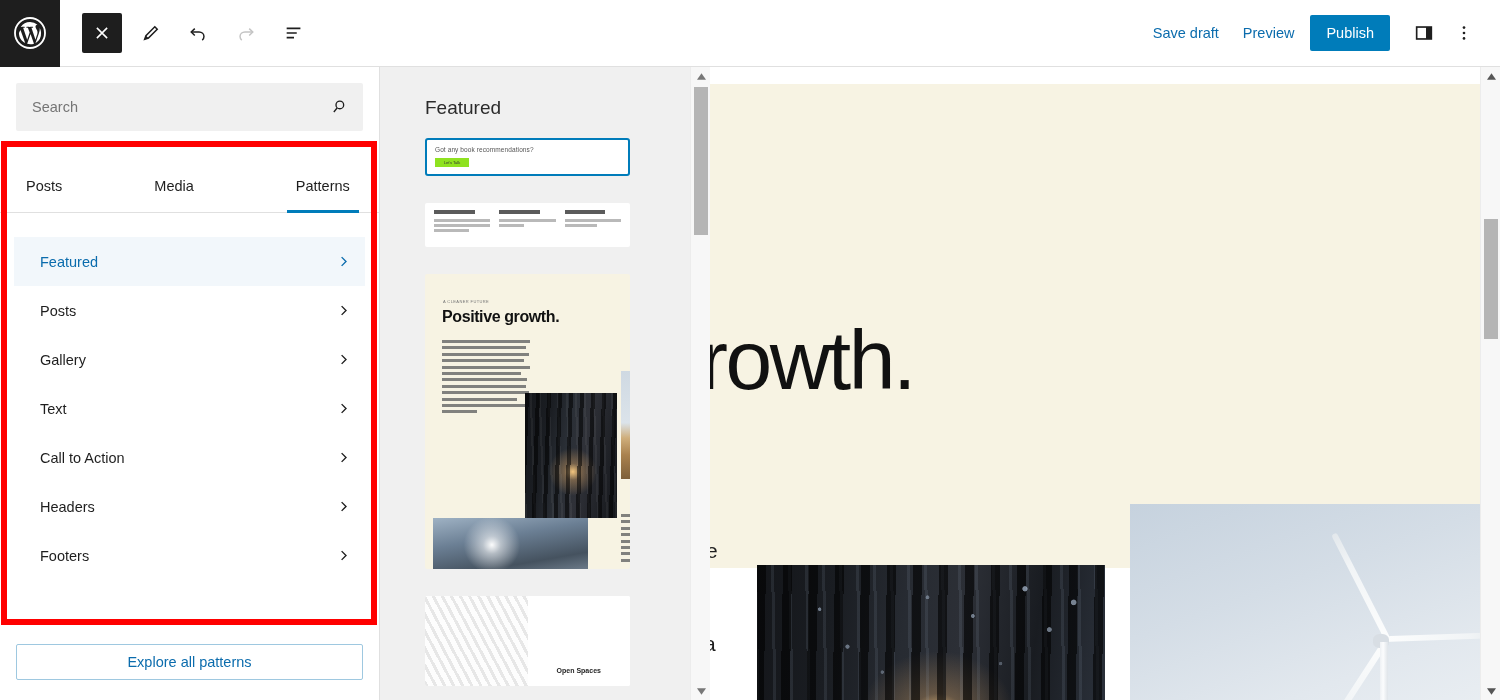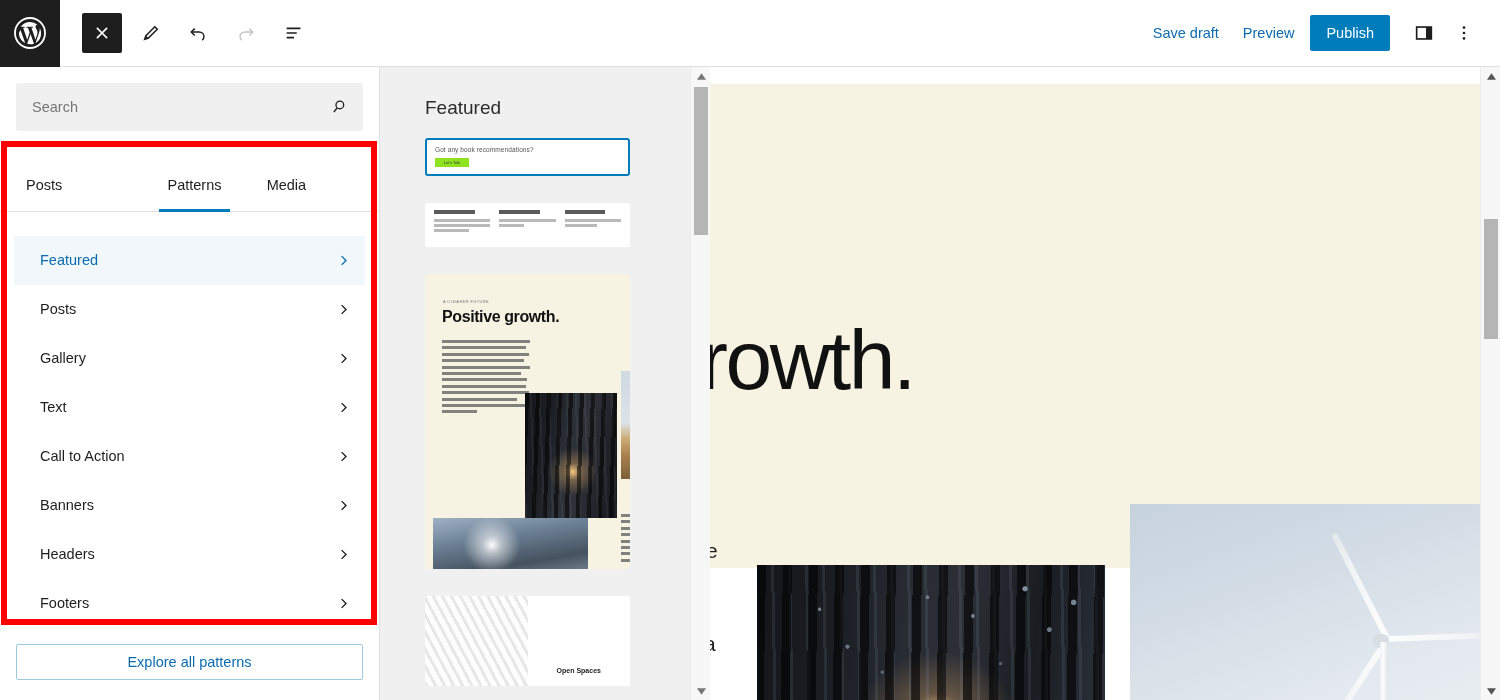--- a/index.html
+++ b/index.html
@@ -359,22 +359,22 @@
           <svg width="20" height="20" viewBox="0 0 24 24" aria-hidden="true">
             <circle cx="13" cy="9.5" r="4.6" fill="none" stroke="#1e1e1e" stroke-width="1.6"></circle>
             <path d="M9.7 13.2L5.8 18" stroke="#1e1e1e" stroke-width="1.6" fill="none"></path>
           </svg>
         </span>
       </div>
     </div>
 
     <div class="tabs">
       <button class="tab first">Posts</button>
+      <button class="tab last">Media</button>
       <button class="tab active">Patterns</button>
-      <button class="tab last">Media</button>
     </div>
 
     <div class="cat-list">
       <div class="cat-item selected">
         <span class="cat-label">Featured</span>
         <span class="chev">
           <svg width="15" height="15" viewBox="0 0 24 24" aria-hidden="true">
               <path d="M9 5l7 7-7 7" fill="none" stroke="#0b6cad" stroke-width="2.2"></path>
             </svg>
         </span>
@@ -398,28 +398,20 @@
       <div class="cat-item">
         <span class="cat-label">Text</span>
         <span class="chev">
           <svg width="15" height="15" viewBox="0 0 24 24" aria-hidden="true">
               <path d="M9 5l7 7-7 7" fill="none" stroke="#1e1e1e" stroke-width="2.2"></path>
             </svg>
         </span>
       </div>
       <div class="cat-item">
         <span class="cat-label">Call to Action</span>
-        <span class="chev">
-          <svg width="15" height="15" viewBox="0 0 24 24" aria-hidden="true">
-              <path d="M9 5l7 7-7 7" fill="none" stroke="#1e1e1e" stroke-width="2.2"></path>
-            </svg>
-        </span>
-      </div>
-      <div class="cat-item">
-        <span class="cat-label">Banners</span>
         <span class="chev">
           <svg width="15" height="15" viewBox="0 0 24 24" aria-hidden="true">
               <path d="M9 5l7 7-7 7" fill="none" stroke="#1e1e1e" stroke-width="2.2"></path>
             </svg>
         </span>
       </div>
       <div class="cat-item">
         <span class="cat-label">Headers</span>
         <span class="chev">
           <svg width="15" height="15" viewBox="0 0 24 24" aria-hidden="true">

